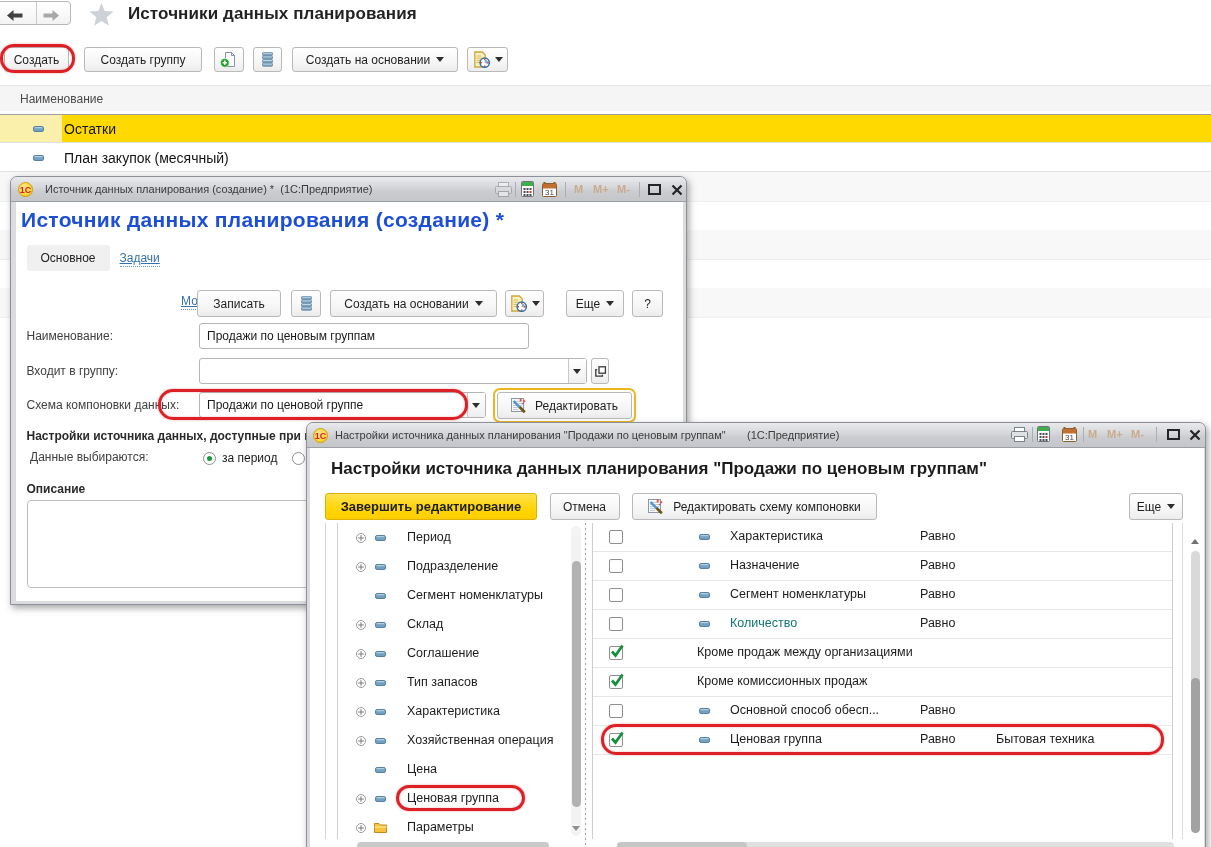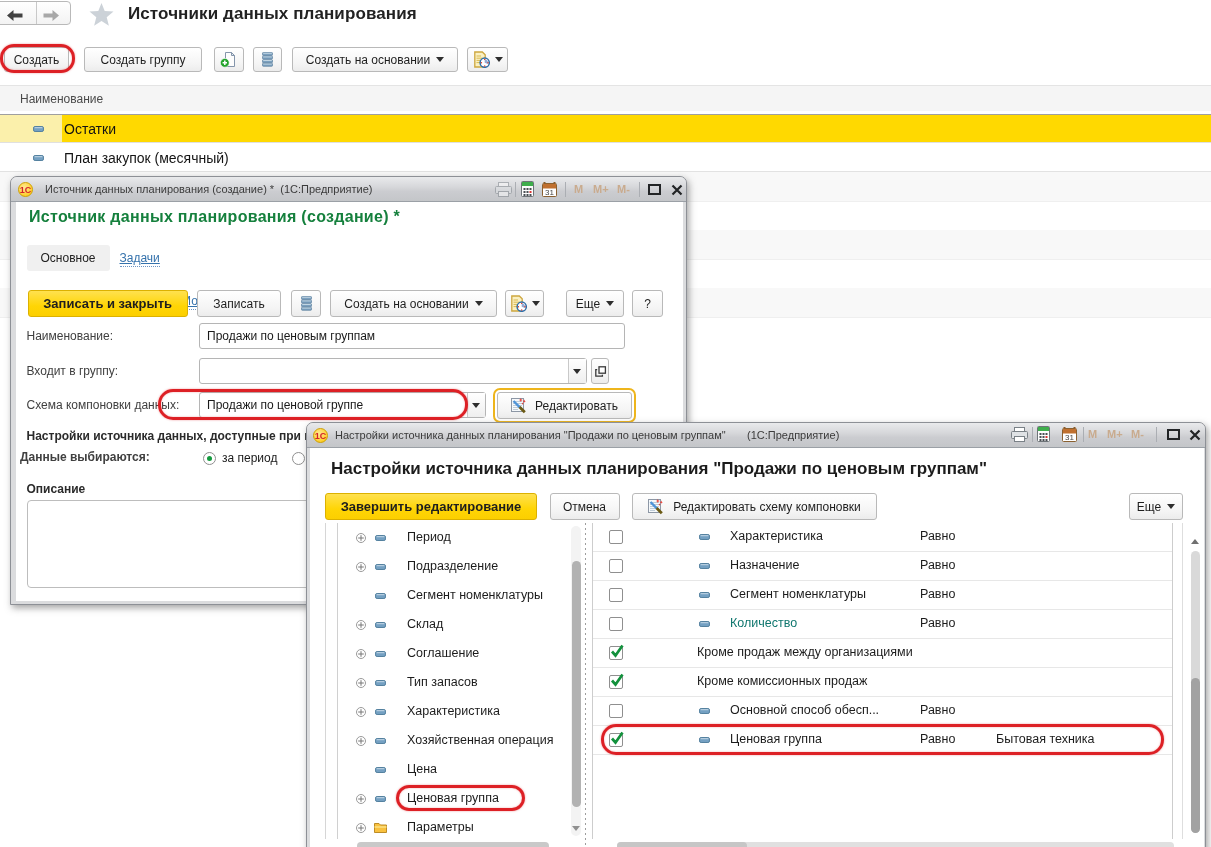--- a/index.html
+++ b/index.html
@@ -149,25 +149,24 @@
     <div class="abs" style="left:563px; top:6px; font-size:11px; font-weight:bold; color:#c9ab8e;">M</div>
         <div class="abs" style="left:582px; top:6px; font-size:11px; font-weight:bold; color:#c9ab8e;">M+</div>
         <div class="abs" style="left:606px; top:6px; font-size:11px; font-weight:bold; color:#c9ab8e;">M-</div>
     <div class="tsep" style="left:628px;"></div>
     <div class="abs" style="left:637px; top:7px; width:13px; height:11px; border:2px solid #222426;"></div>
     <svg class="abs" style="left:660px; top:7px;" width="12" height="12" viewBox="0 0 12 12">
           <path d="M1.5 1.5 L10.5 10.5 M10.5 1.5 L1.5 10.5" stroke="#222426" stroke-width="2.2"></path>
         </svg>
   </div>
   <div class="wbody" id="d1b" style="left:5px; top:25px; width:667px; height:399px;">
-    <div class="abs" style="left:13px; top:6px; font-size:16px; font-weight:bold; color:#15803d; letter-spacing:0.3px;">Источник данных планирования (создание) *</div>
+    <div class="abs" style="left:5px; top:6px; font-size:21px; font-weight:bold; color:#1d4ed8; letter-spacing:0.3px;">Источник данных планирования (создание) *</div>
     <div class="abs" style="left:10.5px; top:43px; width:83px; height:26px; background:#f0f0f0; border-radius:3px; font-size:12px; color:#222; text-align:center; line-height:26px;">Основное</div>
     <div class="lnk abs" style="left:103.5px; top:49px;">Задачи</div>
     <div class="lnk abs" style="left:165px; top:49px;margin-top:43px;">Мои заметки</div>
-    <div class="btn ybtn" style="left:11.6px; top:88px; width:160px; height:27px;">Записать и закрыть</div>
     <div class="btn" style="left:181px; top:88px; width:84px; height:27px;">Записать</div>
     <div class="btn" style="left:275px; top:88px; width:30px; height:27px;">
           <svg width="11" height="15" viewBox="0 0 11 15">
             <g transform="translate(0,0)">
               <rect x="0.5" y="0.5" width="10" height="3" rx="0.8" fill="#7ba0bf" stroke="#5d819f" stroke-width="0.7"></rect>
               <path d="M1.2 1.3 L9.8 1.3" stroke="#c9dbe7" stroke-width="0.9"></path>
             </g>
             <g transform="translate(0,3.6)">
               <rect x="0.5" y="0.5" width="10" height="3" rx="0.8" fill="#7ba0bf" stroke="#5d819f" stroke-width="0.7"></rect>
               <path d="M1.2 1.3 L9.8 1.3" stroke="#c9dbe7" stroke-width="0.9"></path>
@@ -192,21 +191,21 @@
             <circle cx="11.7" cy="8.4" r="0.7" fill="#d32"></circle>
             <circle cx="11.7" cy="15" r="0.7" fill="#d32"></circle>
             <circle cx="8.4" cy="11.7" r="0.7" fill="#d32"></circle>
             <circle cx="15" cy="11.7" r="0.7" fill="#d32"></circle>
           </svg>
           <span class="caret"></span>
         </div>
     <div class="btn" style="left:550px; top:88px; width:58px; height:27px;">Еще<span class="caret"></span></div>
     <div class="btn" style="left:616px; top:88px; width:31px; height:27px;">?</div>
     <div class="lbl" style="left:10.5px; top:127px;">Наименование:</div>
-    <div class="fld" style="left:183px; top:121px; width:426px; height:26px; line-height:24px; padding-left:7px;">Продажи по ценовым группам</div>
+    <div class="fld" style="left:183px; top:121px; width:330px; height:26px; line-height:24px; padding-left:7px;">Продажи по ценовым группам</div>
     <div class="lbl" style="left:10.5px; top:162px;">Входит в группу:</div>
     <div class="fld" style="left:183px; top:156px; width:388px; height:26px;">
       <div class="abs" style="right:0; top:0; width:18px; height:24px; border-left:1px solid #c9c9c9; background:linear-gradient(#fff,#efefef);"></div>
       <span class="caret abs" style="right:5px; top:10px;"></span>
     </div>
     <div class="btn" style="left:575px; top:156px; width:18px; height:26px;">
           <svg width="13" height="13" viewBox="0 0 13 13">
             <rect x="5" y="1.8" width="6.4" height="6.4" fill="#fff" stroke="#3a3a3a" stroke-width="1.3"></rect>
             <path d="M3.2 4.6 L1.8 4.6 L1.8 11.2 L8.4 11.2 L8.4 9.8" fill="none" stroke="#3a3a3a" stroke-width="1.3"></path>
           </svg>
@@ -219,21 +218,21 @@
     <div class="btn" style="left:481px; top:190px; width:135px; height:27px; outline:2px solid #eeb51c; outline-offset:2px; gap:7px;"><svg width="17" height="17" viewBox="0 0 17 17">
             <rect x="0.5" y="1.5" width="12" height="13" fill="#f6f9fb" stroke="#8d97a5"></rect>
             <path d="M2 4.5 H11 M2 6.5 H11 M2 8.5 H11 M2 10.5 H11 M2 12.5 H7" stroke="#b9c6d4" stroke-width="0.9"></path>
             <path d="M2.5 4 L8.8 10.3" stroke="#4f94d8" stroke-width="2.4"></path>
             <path d="M8.6 10.1 L13.8 15.3" stroke="#6b5a14" stroke-width="2.8"></path>
             <path d="M9.8 1 L10.4 2.4 L11.8 3 L10.4 3.6 L9.8 5 L9.2 3.6 L7.8 3 L9.2 2.4 Z" fill="#e8372c"></path>
             <path d="M13.2 2.6 L13.7 3.7 L14.8 4.2 L13.7 4.7 L13.2 5.8 L12.7 4.7 L11.6 4.2 L12.7 3.7 Z" fill="#e8372c"></path>
             <path d="M11.6 5.4 L12 6.2 L12.8 6.6 L12 7 L11.6 7.8 L11.2 7 L10.4 6.6 L11.2 6.2 Z" fill="#e8372c"></path>
           </svg>Редактировать</div>
     <div class="abs" style="left:10.5px; top:227px; font-size:12px; font-weight:bold; color:#2b2b2b;">Настройки источника данных, доступные при планировании</div>
-    <div class="lbl" style="left:4px; top:248px;font-weight:bold;">Данные выбираются:</div>
+    <div class="lbl" style="left:14px; top:248px;">Данные выбираются:</div>
     <div class="abs" style="left:187px; top:250px; width:13px; height:13px; border:1px solid #8f8f8f; border-radius:50%; background:#fff;">
           <div class="abs" style="left:3px; top:3px; width:5px; height:5px; border-radius:50%; background:#149a3e;"></div>
         </div>
     <div class="lbl" style="left:206px; top:249px; color:#1a1a1a;">за период</div>
     <div class="abs" style="left:276px; top:250px; width:13px; height:13px; border:1px solid #8f8f8f; border-radius:50%; background:#fff;"></div>
     <div class="abs" style="left:10.5px; top:280px; font-size:12px; font-weight:bold; color:#2b2b2b;">Описание</div>
     <div class="abs" style="left:11.4px; top:298px; width:654px; height:88px; border:1px solid #bdbdbd; border-radius:4px; background:#fff;"></div>
   </div>
   <div class="redring" style="left:147px; top:212px; width:310px; height:31px; border-radius:15px;"></div>
 </div>

